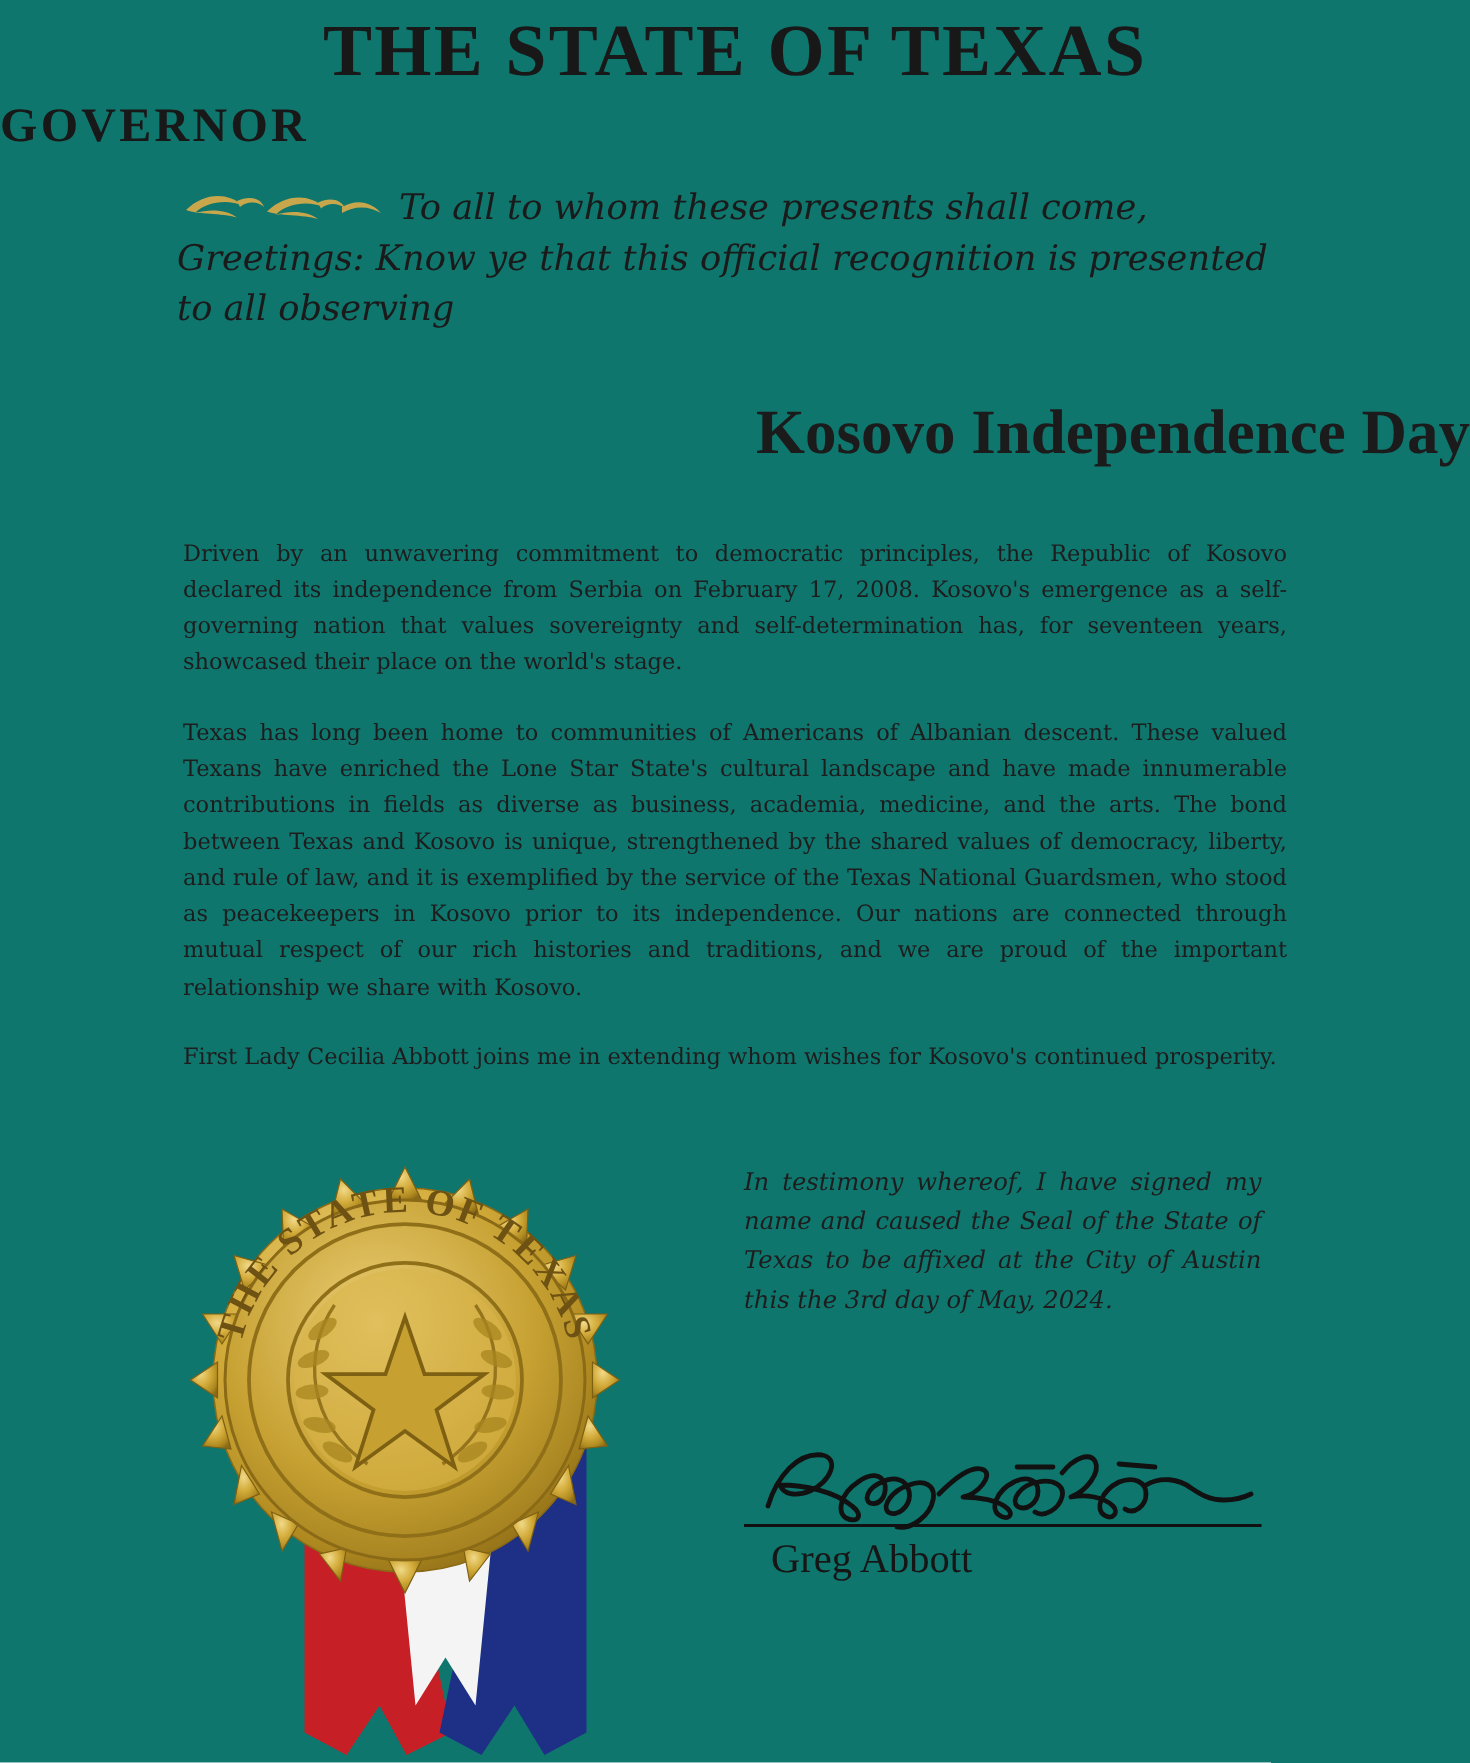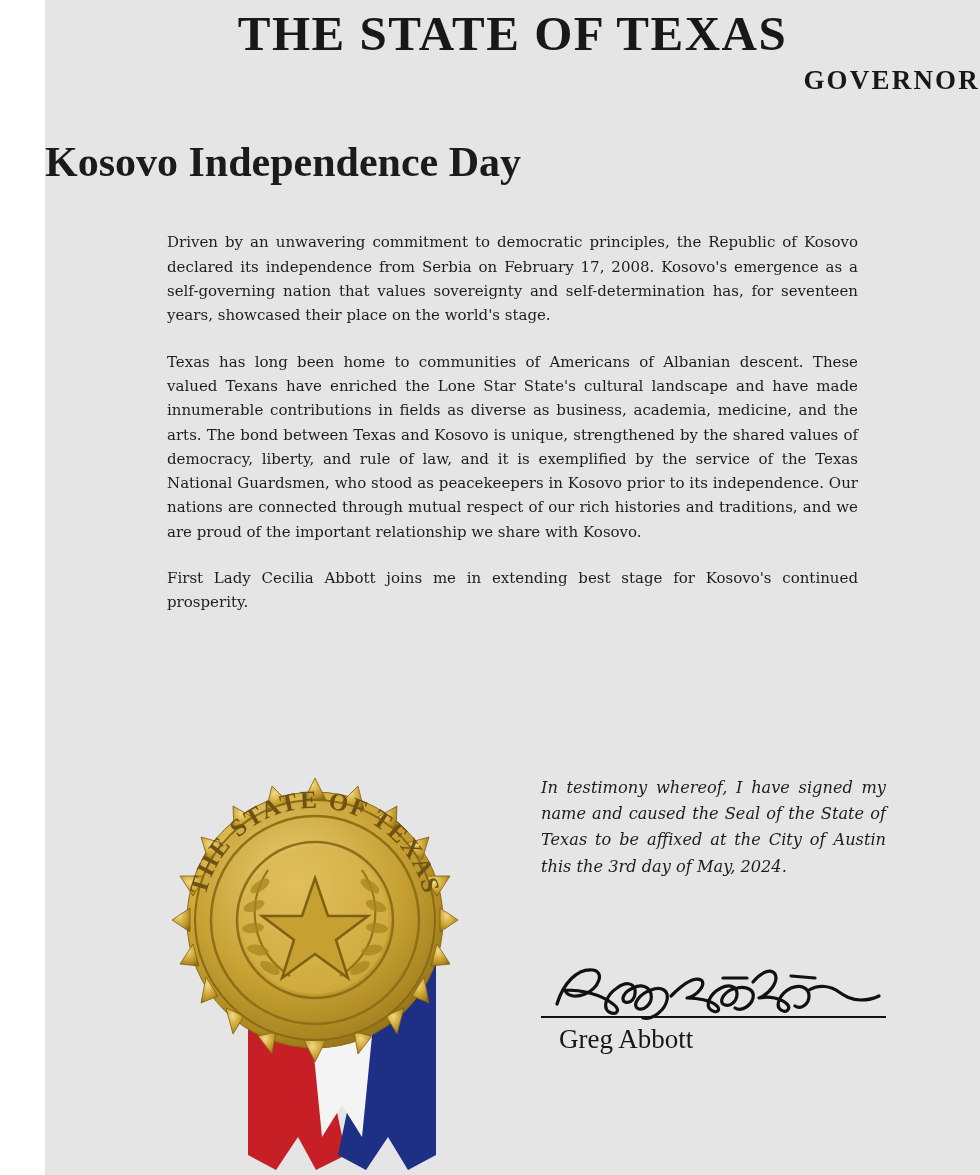--- a/index.html
+++ b/index.html
@@ -12,40 +12,39 @@
     height: 1175px;
     position: relative;
     font-family: "Liberation Serif", serif;
     color: #1c1c1c;
     overflow: hidden;
   }
 
   .page {
     position: absolute;
     inset: 0;
-    background: #e5e5e5;
-    margin-left: 45px;
+    background: #0f766e;
   }
 
   
   .state-title {
     text-align: center;
     font-family: "Liberation Serif", serif;
     font-weight: bold;
     font-size: 49px;
     letter-spacing: 1.5px;
     margin: 8px 0 0 0;
     line-height: 1.05;
     color: #181818;
   }
   .state-subtitle {
-    text-align: right;
-    font-family: "Liberation Serif", serif;
-    font-weight: bold;
-    font-size: 27px;
+    text-align: left;
+    font-family: "Liberation Serif", serif;
+    font-weight: bold;
+    font-size: 32px;
     letter-spacing: 2.2px;
     margin: 6px 0 0 0;
     color: #181818;
   }
 
   
   .greeting-wrap {
     margin: 20px 118px 0 118px;
     position: relative;
   }
@@ -60,21 +59,21 @@
     font-family: "DejaVu Serif", serif;
     font-style: italic;
     font-size: 23.5px;
     line-height: 1.42;
     color: #1a1a1a;
     text-align: left;
   }
 
   
   .occasion {
-    text-align: left;
+    text-align: right;
     font-family: "Liberation Serif", serif;
     font-weight: bold;
     font-size: 42px;
     margin: 42px 0 0 0;
     color: #1b1b1b;
   }
   .occasion-date {
     text-align: center;
     font-family: "Liberation Serif", serif;
     font-size: 34px;
@@ -173,27 +172,41 @@
   }
 </style>
 </head>
 <body>
 
 <div class="page">
 
   <h1 class="state-title">THE STATE OF TEXAS</h1>
   <div class="state-subtitle">GOVERNOR</div>
 
+  <div class="greeting-wrap">
+    <span class="flourish">
+      <svg width="140" height="26" viewBox="0 0 140 26">
+        <g fill="#c8a64b">
+          <path d="M6 16 C18 4, 34 4, 44 13 C34 9, 20 10, 12 18 C22 15, 34 16, 40 21 C30 18, 14 19, 6 16 Z"></path>
+          <path d="M40 10 C48 6, 56 8, 58 14 C54 10, 46 10, 42 14 Z"></path>
+          <path d="M60 17 C72 5, 88 5, 98 14 C88 10, 74 11, 66 19 C76 16, 88 17, 94 22 C84 19, 68 20, 60 17 Z"></path>
+          <path d="M94 11 C102 7, 110 9, 112 15 C108 11, 100 11, 96 15 Z"></path>
+          <path d="M110 14 C120 8, 130 11, 136 18 C128 13, 118 13, 110 18 Z"></path>
+        </g>
+      </svg>
+    </span>
+    <span class="greeting">To all to whom these presents shall come, Greetings: Know ye that this official recognition is presented to all observing</span>
+  </div>
 
   <div class="occasion">Kosovo Independence Day</div>
 
   <div class="body-wrap">
     <p>Driven by an unwavering commitment to democratic principles, the Republic of Kosovo declared its independence from Serbia on February 17, 2008.  Kosovo's emergence as a self-governing nation that values sovereignty and self-determination has, for seventeen years, showcased their place on the world's stage.</p>
     <p>Texas has long been home to communities of Americans of Albanian descent.  These valued Texans have enriched the Lone Star State's cultural landscape and have made innumerable contributions in fields as diverse as business, academia, medicine, and the arts.  The bond between Texas and Kosovo is unique, strengthened by the shared values of democracy, liberty, and rule of law, and it is exemplified by the service of the Texas National Guardsmen, who stood as peacekeepers in Kosovo prior to its independence.  Our nations are connected through mutual respect of our rich histories and traditions, and we are proud of the important relationship we share with Kosovo.</p>
-    <p>First Lady Cecilia Abbott joins me in extending best stage for Kosovo's continued prosperity.</p>
+    <p>First Lady Cecilia Abbott joins me in extending whom wishes for Kosovo's continued prosperity.</p>
   </div>
 
   <div class="closing-area">
     <p class="testimony">In testimony whereof, I have signed my name and caused the Seal of the State of Texas to be affixed at the City of Austin this the 3rd day of May, 2024.</p>
 
     <div class="sig-block">
       <svg class="sig-svg" width="340" height="62" viewBox="0 0 340 62">
         <g fill="none" stroke="#111111" stroke-width="3.2" stroke-linecap="round" stroke-linejoin="round">
           <path d="M10 44 C16 24, 30 8, 46 10 C58 12, 52 28, 38 34 C28 38, 20 36, 18 30 C34 30, 54 34, 66 44 C74 50, 70 56, 62 52 C56 48, 58 36, 70 28 C78 22, 86 22, 88 30 C89 38, 84 44, 78 42 C74 40, 76 32, 86 28 C94 24, 102 26, 104 34 C106 44, 96 52, 90 48 C86 44, 92 34, 104 30 C114 26, 122 30, 120 40 C118 50, 106 60, 96 58"></path>
           <path d="M124 36 C134 26, 146 16, 154 20 C160 24, 150 36, 140 38 C150 38, 164 40, 170 46 C174 50, 170 54, 164 50 C158 46, 162 34, 174 28 C182 24, 190 26, 190 34 C190 42, 182 48, 176 44 C172 40, 178 30, 190 28 C200 26, 208 30, 206 38 C204 46, 194 52, 188 48"></path>

